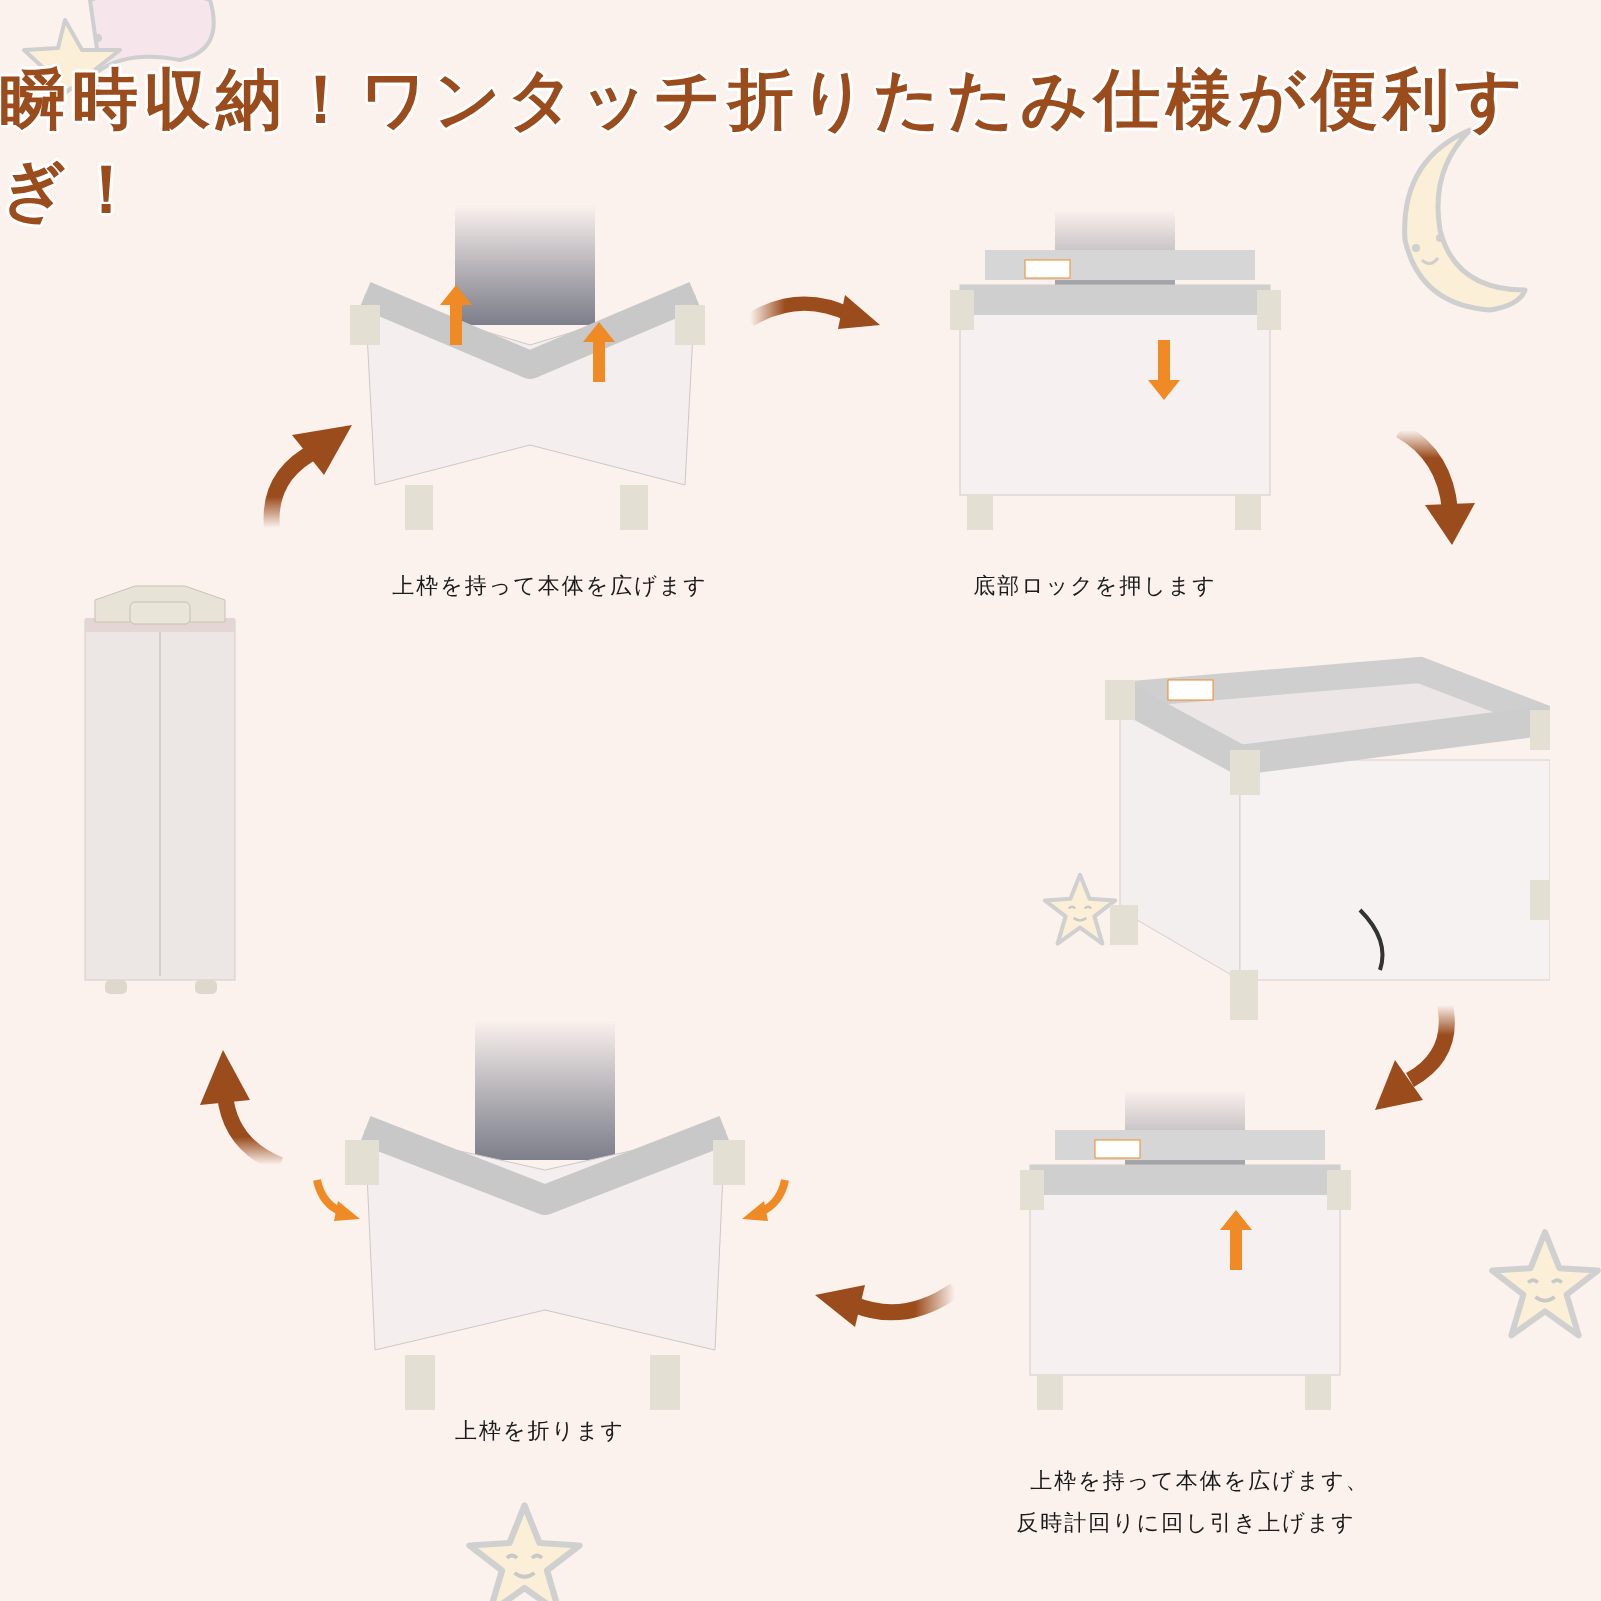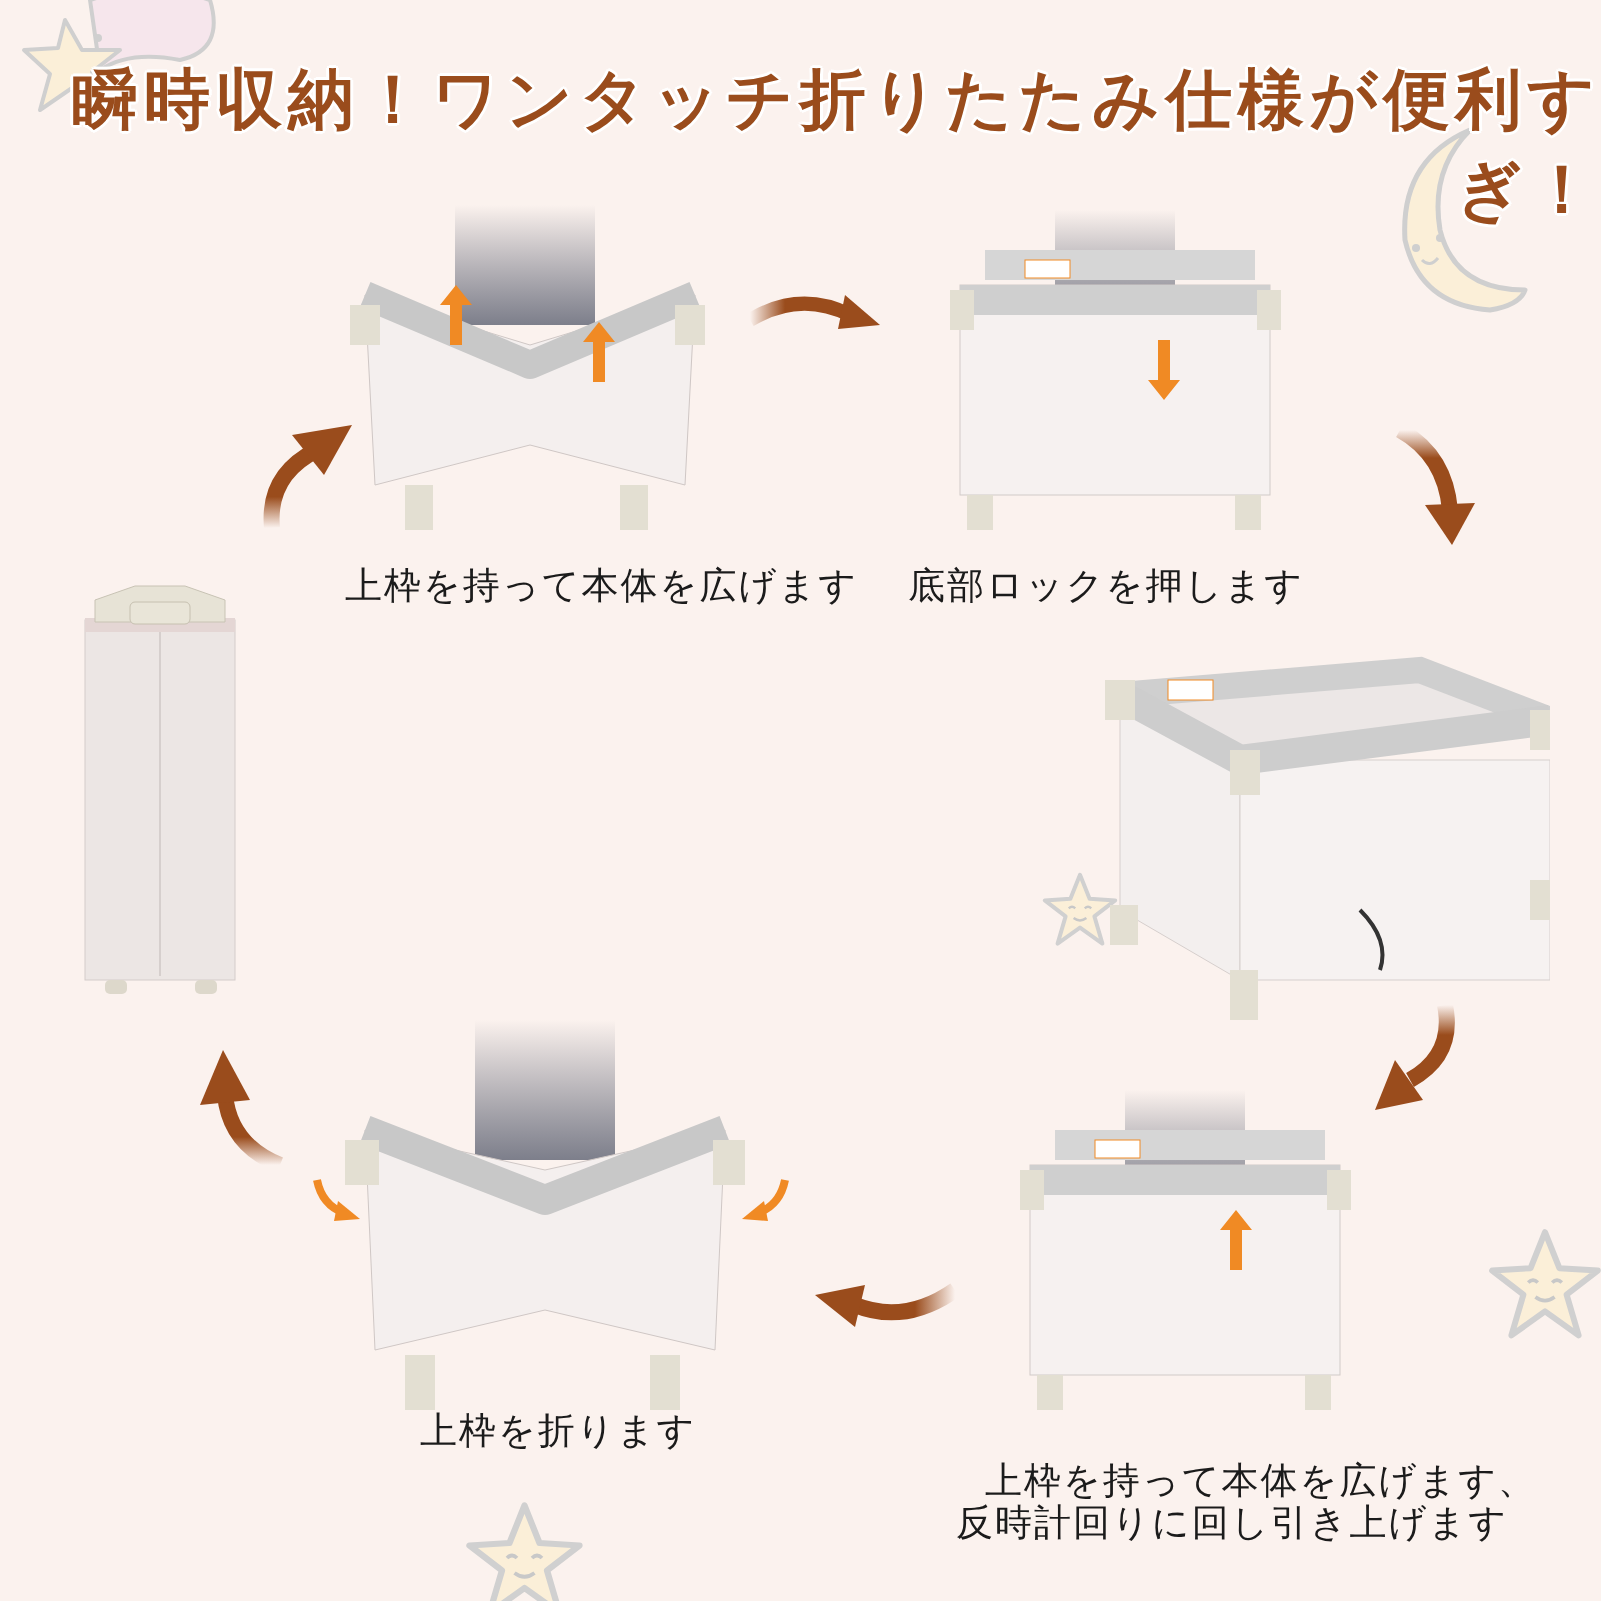--- a/index.html
+++ b/index.html
@@ -2,31 +2,31 @@
 <html><head>
   <meta charset="utf-8">
   <style>
     html, body { margin: 0; padding: 0; }
     body {
       width: 1601px; height: 1601px; position: relative; overflow: hidden;
       background: #fbf2ee;
       font-family: "DejaVu Serif", "Liberation Serif", serif;
     }
     .title {
-      position: absolute; left: 0; top: 55px; width: 1601px; text-align: right;
+      position: absolute; left: 0; top: 55px; width: 1601px; text-align: left;
       font-family: "DejaVu Serif", "Liberation Serif", serif;
       font-size: 66px; font-weight: bold; letter-spacing: 6px;
       color: #9a4c1c;
       text-shadow:
         3px 0 0 #fff, -3px 0 0 #fff, 0 3px 0 #fff, 0 -3px 0 #fff,
         2px 2px 0 #fff, -2px -2px 0 #fff, 2px -2px 0 #fff, -2px 2px 0 #fff;
       z-index: 5;
     }
     .caption {
-      position: absolute; font-size: 37px; color: #1b1b1b; text-align: center;
+      position: absolute; font-size: 22px; color: #1b1b1b; text-align: center;
       font-family: "DejaVu Serif", "Liberation Serif", serif; line-height: 42px;
       white-space: nowrap; letter-spacing: 2px;
     }
     .photo { position: absolute; }
     .deco { position: absolute; }
     .arrow { position: absolute; }
   </style>
 </head>
 <body>
 
@@ -103,21 +103,21 @@
   <rect x="40" y="40" width="270" height="30" fill="#d6d6d6"></rect>
   <rect x="80" y="50" width="45" height="18" fill="#fff" stroke="#f08a24"></rect>
   <rect x="5" y="80" width="24" height="40" fill="#e3dfd2"></rect>
   <rect x="312" y="80" width="24" height="40" fill="#e3dfd2"></rect>
   <rect x="22" y="285" width="26" height="35" fill="#e3dfd2"></rect>
   <rect x="290" y="285" width="26" height="35" fill="#e3dfd2"></rect>
 </svg>
 <svg class="arrow" style="left:1148px;top:340px" width="32" height="60" viewBox="0 0 32 60">
   <polygon points="10,0 22,0 22,40 32,40 16,60 0,40 10,40" fill="#f08a24"></polygon>
 </svg>
-<div class="caption" style="left:908px;top:565px;width:330px">底部ロックを押します</div>
+<div class="caption" style="left:930px;top:565px;width:330px">底部ロックを押します</div>
 
 <svg class="photo" style="left:1090px;top:650px" width="460" height="380" viewBox="0 0 460 380">
   <polygon points="30,45 330,20 460,70 150,110" fill="#ece7e6"></polygon>
   <polygon points="30,45 150,110 150,330 30,260" fill="#f3efee" stroke="#d6cfcd"></polygon>
   <rect x="150" y="110" width="310" height="220" fill="#f6f2f1" stroke="#d6cfcd"></rect>
   <polyline points="30,45 330,20 460,70" fill="none" stroke="#cfcfcf" stroke-width="26"></polyline>
   <polyline points="30,45 150,110 460,70" fill="none" stroke="#cdcdcd" stroke-width="30"></polyline>
   <rect x="78" y="30" width="45" height="20" fill="#fff" stroke="#f08a24"></rect>
   <rect x="15" y="30" width="30" height="40" fill="#e3dfd2"></rect>
   <rect x="140" y="100" width="30" height="45" fill="#e3dfd2"></rect>

